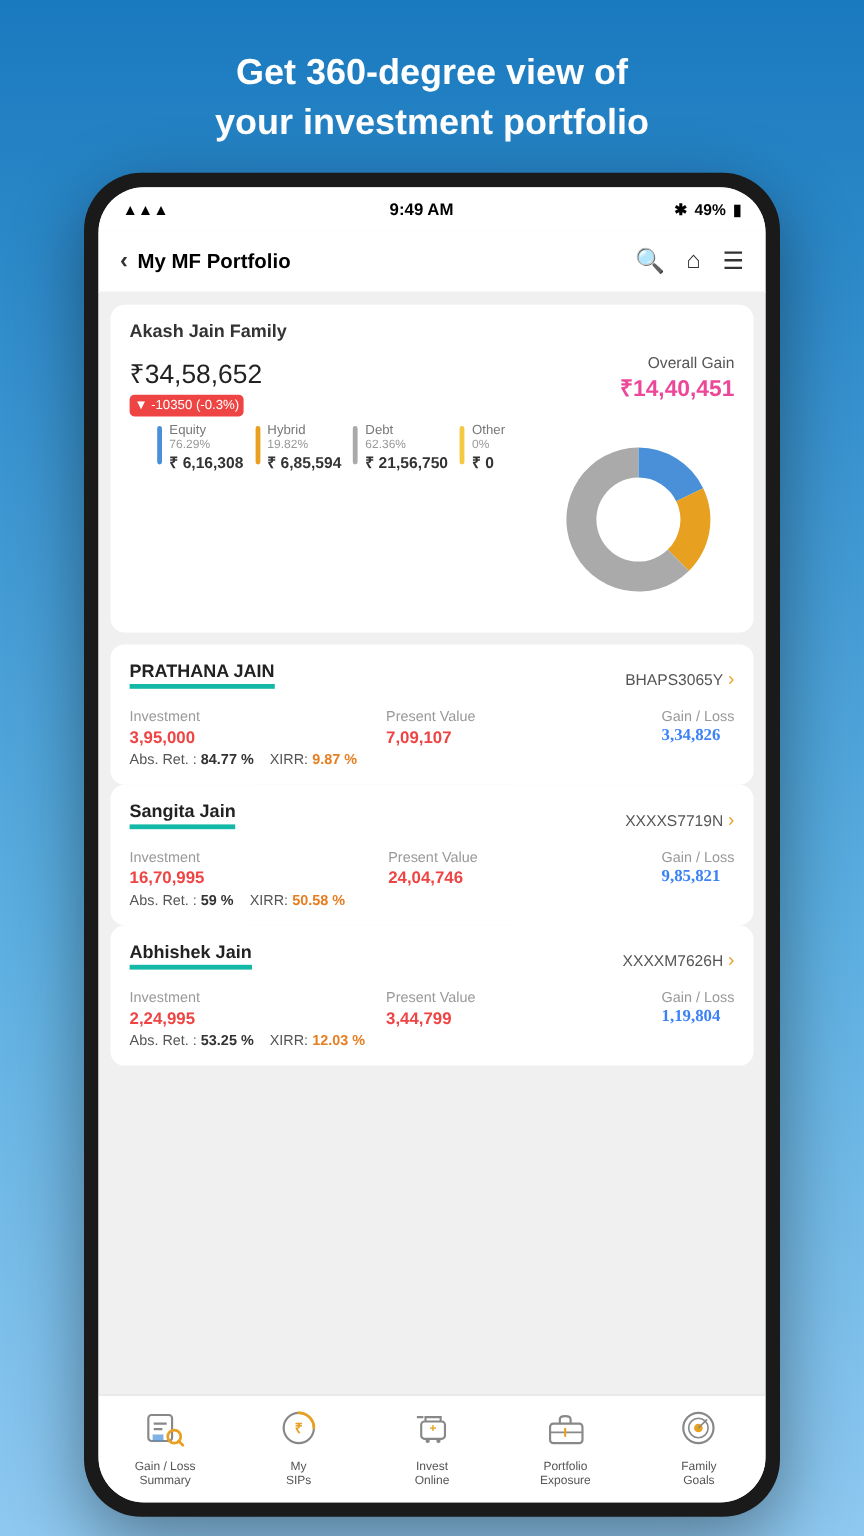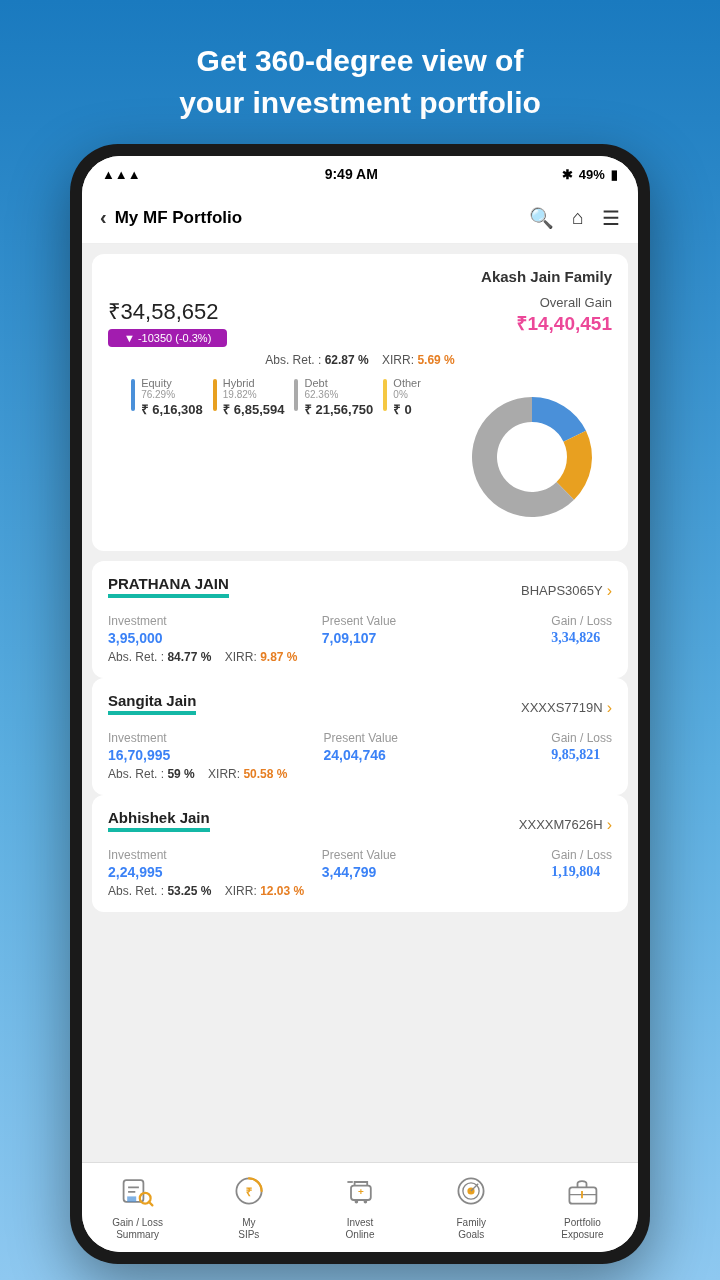--- a/index.html
+++ b/index.html
@@ -90,44 +90,44 @@
 
     
     .card {
       background: white;
       border-radius: 12px;
       padding: 14px 16px;
     }
 
     
     .portfolio-title {
-      text-align: right;
+      text-align: left;
       font-size: 15px;
       font-weight: 600;
       color: #333;
       margin-bottom: 10px;
     }
 
     .portfolio-top {
       display: flex;
       justify-content: space-between;
       align-items: flex-start;
       margin-bottom: 6px;
     }
     .portfolio-value {
       font-size: 22px;
       font-weight: 400;
       color: #222;
     }
     .portfolio-change {
-      background: #a21caf;
+      background: #ef4444;
       color: white;
       font-size: 11px;
       border-radius: 4px;
-      padding: 3px 16px;
+      padding: 3px 4px;
       display: inline-flex;
       align-items: center;
       gap: 2px;
       margin-top: 4px;
     }
     .overall-gain-label {
       font-size: 13px;
       color: #555;
       text-align: right;
     }
@@ -214,21 +214,21 @@
       justify-content: space-between;
       margin-bottom: 4px;
     }
     .member-col-label {
       font-size: 12px;
       color: #999;
     }
     .member-col-value {
       font-size: 14px;
       font-weight: 600;
-      color: #3b82f6;
+      color: #ef4444;
       margin-top: 2px;
     }
     .member-col-value.green { color: #3b82f6; font-family: Liberation Serif, serif; }
 
     .member-abs {
       font-size: 12px;
       color: #555;
       margin-top: 4px;
     }
     .member-abs .val { color: #333; font-weight: 600; }
@@ -313,27 +313,20 @@
             <div class="portfolio-change">
               <span>▼ -10350 (-0.3%)</span>
             </div>
           </div>
           <div>
             <div class="overall-gain-label">Overall Gain</div>
             <div class="overall-gain-value">₹14,40,451</div>
           </div>
         </div>
 
-        <div class="abs-ret-row">
-          <span>Abs. Ret. :</span>
-          <span class="val">62.87 %</span>
-          &nbsp;&nbsp;
-          <span>XIRR:</span>
-          <span class="xirr-val">5.69 %</span>
-        </div>
 
         <div class="portfolio-body">
           <div class="allocation-list" id="alloc-list">
               <div class="alloc-item">
     <div class="alloc-dot" style="background:#4a90d9"></div>
     <div>
       <div class="alloc-label">Equity</div>
       <div class="alloc-pct">76.29%</div>
       <div class="alloc-amount">₹ 6,16,308</div>
     </div>
@@ -494,32 +487,32 @@
               <path d="M 14 14 L 14 10 L 28 10 L 28 14" fill="none" stroke="#888" stroke-width="2"></path>
               <line x1="6" y1="10" x2="12" y2="10" stroke="#888" stroke-width="2"></line>
               <circle cx="16" cy="32" r="2" fill="#888"></circle>
               <circle cx="26" cy="32" r="2" fill="#888"></circle>
               <text x="21" y="24" text-anchor="middle" font-size="11" fill="#e8a020" font-weight="bold">+</text>
             </svg></div>
     <div class="nav-item-label">Invest<br>Online</div>
   </div>
         <div class="nav-item">
     <div><svg viewBox="0 0 40 40" class="nav-icon-svg">
+              <rect x="6" y="16" width="30" height="18" rx="3" fill="none" stroke="#888" stroke-width="2"></rect>
+              <path d="M 15 16 L 15 12 Q 15 9 20 9 Q 25 9 25 12 L 25 16" fill="none" stroke="#888" stroke-width="2"></path>
+              <line x1="6" y1="24" x2="36" y2="24" stroke="#888" stroke-width="1.5"></line>
+              <line x1="20" y1="20" x2="20" y2="28" stroke="#e8a020" stroke-width="2"></line>
+            </svg></div>
+    <div class="nav-item-label">Portfolio<br>Exposure</div>
+  </div>
+        <div class="nav-item">
+    <div><svg viewBox="0 0 40 40" class="nav-icon-svg">
               <circle cx="20" cy="20" r="14" fill="none" stroke="#888" stroke-width="2"></circle>
               <circle cx="20" cy="20" r="9" fill="none" stroke="#888" stroke-width="1.5"></circle>
               <circle cx="20" cy="20" r="4" fill="#e8a020"></circle>
               <line x1="28" y1="12" x2="20" y2="20" stroke="#888" stroke-width="1.5"></line>
             </svg></div>
     <div class="nav-item-label">Family<br>Goals</div>
   </div>
-        <div class="nav-item">
-    <div><svg viewBox="0 0 40 40" class="nav-icon-svg">
-              <rect x="6" y="16" width="30" height="18" rx="3" fill="none" stroke="#888" stroke-width="2"></rect>
-              <path d="M 15 16 L 15 12 Q 15 9 20 9 Q 25 9 25 12 L 25 16" fill="none" stroke="#888" stroke-width="2"></path>
-              <line x1="6" y1="24" x2="36" y2="24" stroke="#888" stroke-width="1.5"></line>
-              <line x1="20" y1="20" x2="20" y2="28" stroke="#e8a020" stroke-width="2"></line>
-            </svg></div>
-    <div class="nav-item-label">Portfolio<br>Exposure</div>
-  </div>
       </div>
 
   </div>
 </div>
 
 </body></html>

